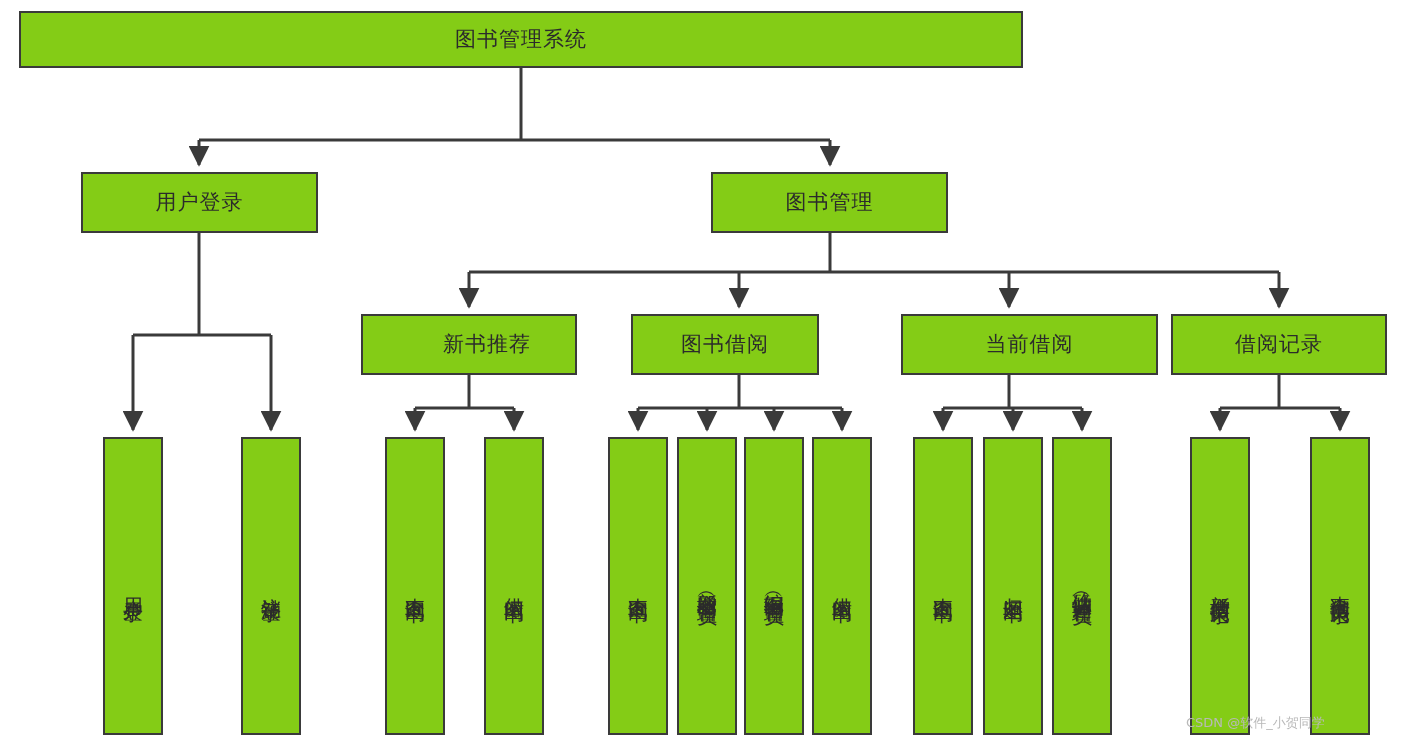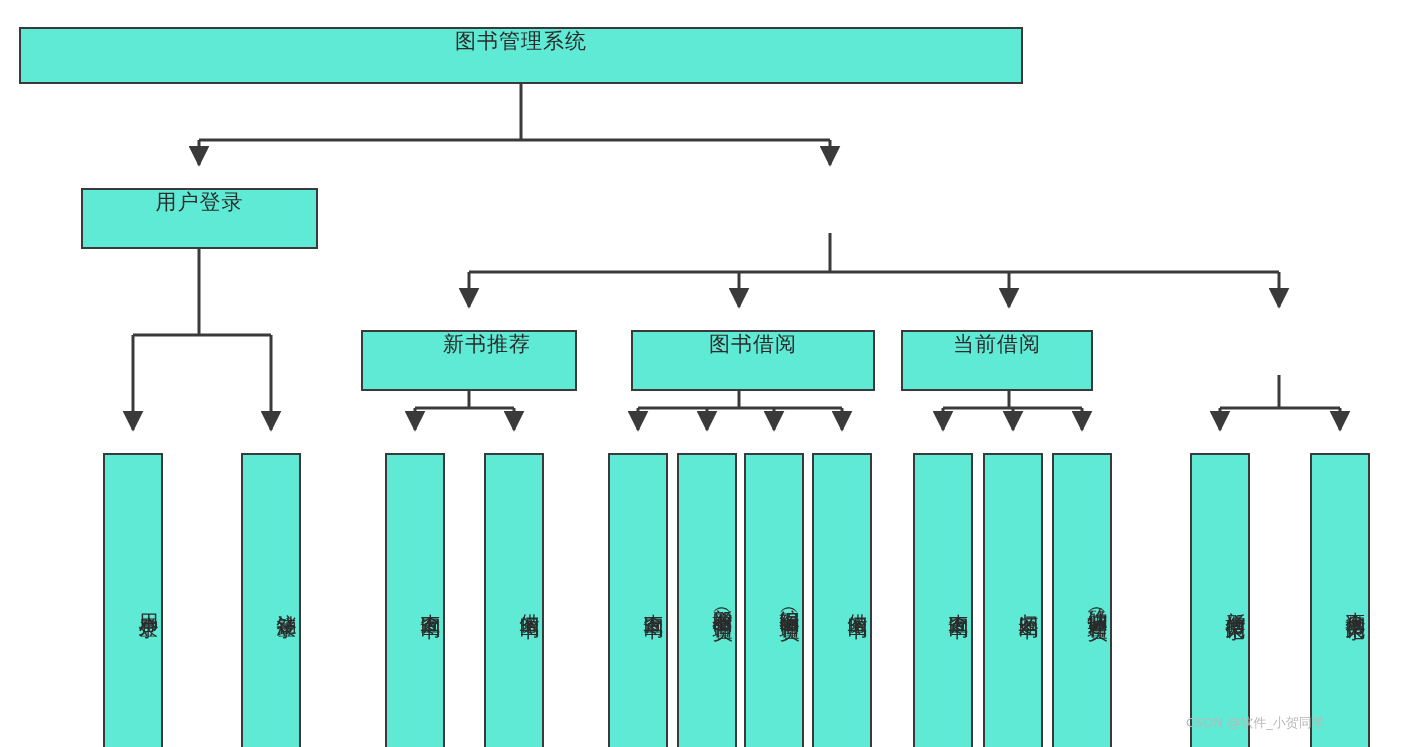--- a/index.html
+++ b/index.html
@@ -21,27 +21,26 @@
     position: absolute;
     left: 0;
     top: 0;
     width: 1405px;
     height: 747px;
   }
   .node {
     position: absolute;
     box-sizing: border-box;
     border: 2.5px solid #3a3a3a;
-    background: #5eead4;
+    background: #84cc16;
     display: flex;
-    align-items: flex-start;
+    align-items: center;
     justify-content: center;
     color: #2b2b2b;
     z-index: 2;
-    margin-top: 16px;
   }
   .node.horiz {
     font-size: 21px;
     letter-spacing: 1px;
     line-height: 1.2;
   }
   .node.vert {
     writing-mode: vertical-rl;
     text-orientation: upright;
     font-size: 20px;
@@ -122,29 +121,35 @@
     </g>
   </svg>
 
   <div class="node horiz" style="left:19px; top:11px; width:1004px; height:57px;">
     <span>图书管理系统</span>
   </div>
 
   <div class="node horiz" style="left:81px; top:172px; width:237px; height:61px;">
     <span>用户登录</span>
   </div>
+  <div class="node horiz" style="left:711px; top:172px; width:237px; height:61px;">
+    <span>图书管理</span>
+  </div>
 
   <div class="node horiz" style="left:361px; top:314px; width:216px; height:61px;padding-left:36px;">
     <span>新书推荐</span>
   </div>
-  <div class="node horiz" style="left:631px; top:314px; width:244px; height:61px;">
+  <div class="node horiz" style="left:631px; top:314px; width:188px; height:61px;">
     <span>图书借阅</span>
   </div>
-  <div class="node horiz" style="left:901px; top:314px; width:192px; height:61px;">
+  <div class="node horiz" style="left:901px; top:314px; width:257px; height:61px;">
     <span>当前借阅</span>
+  </div>
+  <div class="node horiz" style="left:1171px; top:314px; width:216px; height:61px;">
+    <span>借阅记录</span>
   </div>
 
   <div class="node vert" style="left:103px; top:437px; width:60px; height:298px;">
     <span class="vtext">用户登录</span>
   </div>
   <div class="node vert" style="left:241px; top:437px; width:60px; height:298px;">
     <span class="vtext">注销登录</span>
   </div>
 
   <div class="node vert" style="left:385px; top:437px; width:60px; height:298px;">

